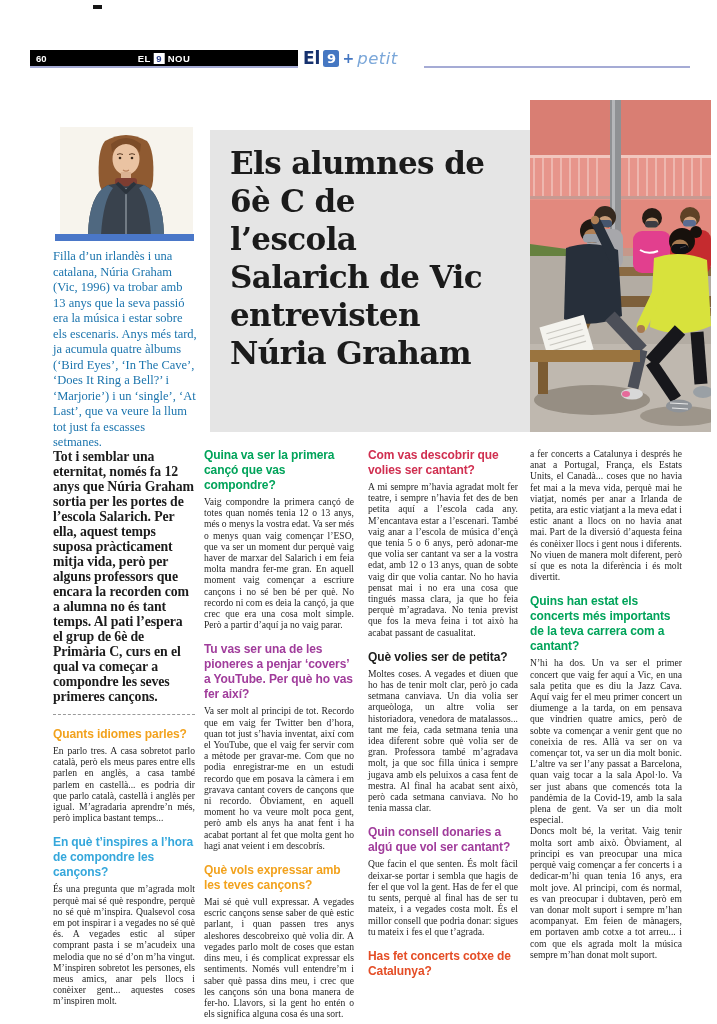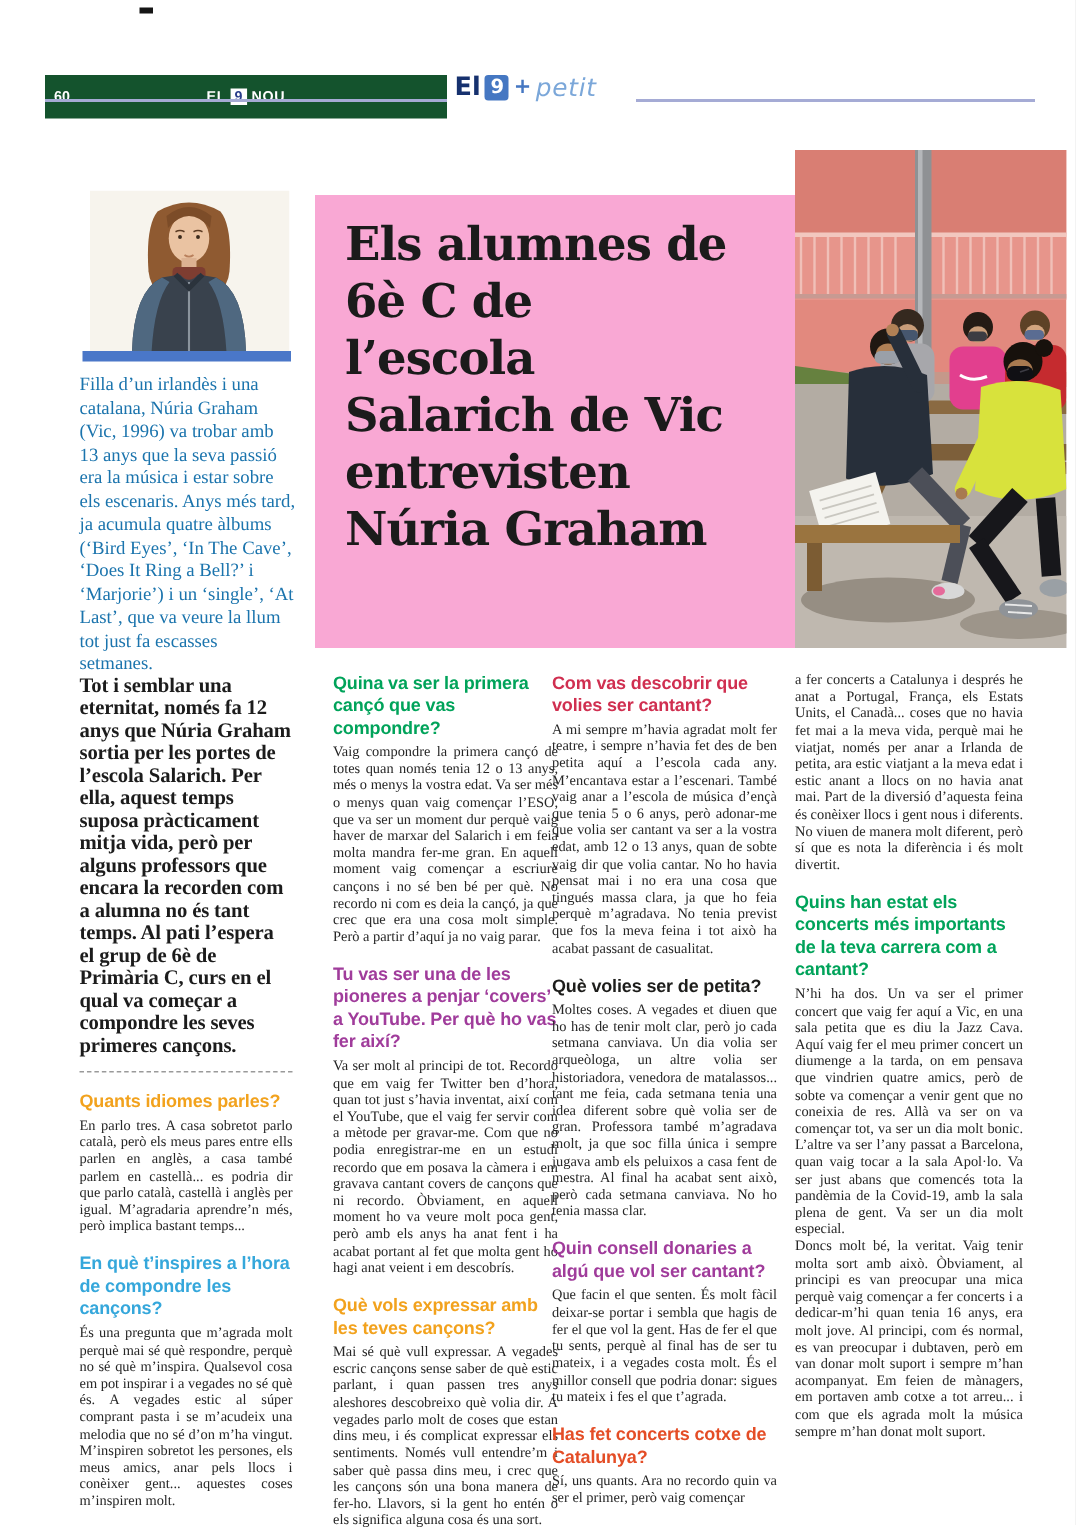--- a/index.html
+++ b/index.html
@@ -3,21 +3,21 @@
 <meta charset="utf-8">
 <style>
   html,body{margin:0;padding:0;background:#e9e9e9;}
   .page{position:relative;width:717px;height:1024px;background:#ffffff;margin:0 auto;
         font-family:"Liberation Serif",serif;overflow:hidden;}
 
   
   .cropmark{position:absolute;left:93px;top:5px;width:9px;height:4px;background:#151515;}
 
   
-  .bar{position:absolute;top:50px;height:29px;background:#14532d;}
+  .bar{position:absolute;top:50px;height:16px;background:#000000;}
   .bar-left{left:30px;width:268px;display:flex;align-items:center;}
   .bar-right{left:424px;width:266px;display:flex;align-items:center;justify-content:flex-end;}
   .rule{position:absolute;top:66px;height:2px;background:#a5abd5;}
   .rule-left{left:30px;width:268px;}
   .rule-right{left:424px;width:266px;}
   .pagenum{font:bold 9.5px "Liberation Sans",sans-serif;color:#fff;margin-left:6px;}
   .masthead{position:absolute;left:50%;transform:translateX(-50%);display:flex;align-items:center;gap:3px;
             font:bold 9.5px "Liberation Sans",sans-serif;color:#fff;letter-spacing:.5px;}
   .mh9{background:#fff;color:#2b3f8c;padding:0 2.5px;font-weight:bold;}
   .datebar{font:italic bold 9.5px "Liberation Sans",sans-serif;color:#fff;margin-right:7px;}
@@ -32,33 +32,33 @@
 
   
   .section-head{position:absolute;left:51px;top:91px;display:flex;align-items:center;}
   .section-title{margin-left:7px;font:italic bold 20px "Liberation Sans",sans-serif;letter-spacing:-.3px;}
 
   
   .portrait{position:absolute;left:60px;top:127px;width:133px;height:108px;}
   .portrait-bar{position:absolute;left:55px;top:234px;width:139px;height:7px;background:#4a77c8;}
 
   
-  .headline-block{position:absolute;left:210px;top:130px;width:331px;height:302px;background:#f9a8d4;}
+  .headline-block{position:absolute;left:210px;top:130px;width:331px;height:302px;background:#e5e5e5;}
   .headline{margin:14px 0 0 20px;width:256px;font-family:"DejaVu Serif",serif;font-weight:bold;
             font-size:31px;line-height:38px;color:#1b1b1b;letter-spacing:-.6px;}
 
   
   .groupphoto{position:absolute;left:530px;top:100px;width:181px;height:332px;}
 
   
   .intro-blue{position:absolute;left:53px;top:249px;width:144px;margin:0;
               font-size:12.5px;line-height:15.5px;}
   .col{position:absolute;top:446px;}
   .col1{left:53px;width:142px;top:449px;}
-  .col2{left:222px;width:150px;}
+  .col2{left:204px;width:150px;}
   .col3{left:368px;width:150px;}
   .col4{left:530px;width:152px;}
   .lead{margin:0;font-weight:bold;font-size:13.8px;line-height:15px;color:#1c1c1c;letter-spacing:-.1px;}
   .dashes{border:none;border-top:1.6px dashed #9a9a9a;margin:10px 0 4px;}
   .q{margin:12px 0 3px;font:bold 12px/15px "Liberation Sans",sans-serif;letter-spacing:-.1px;}
   .qa:first-child .q{margin-top:2px;}
   .a{margin:0;font-size:9.6px;line-height:11.2px;color:#262626;text-align:justify;}
   .a.cont{margin-top:2px;}
 </style>
 </head>
@@ -245,21 +245,20 @@
     <section class="qa">
       <h3 class="q" style="color: rgb(29, 29, 27);">Què volies ser de petita?</h3>
       <p class="a">Moltes coses. A vegades et diuen que ho has de tenir molt clar, però jo cada setmana canviava. Un dia volia ser arqueòloga, un altre volia ser historiadora, venedora de matalassos... tant me feia, cada setmana tenia una idea diferent sobre què volia ser de gran. Professora també m’agradava molt, ja que soc filla única i sempre jugava amb els peluixos a casa fent de mestra. Al final ha acabat sent això, però cada setmana canviava. No ho tenia massa clar.</p>
     </section>
     <section class="qa">
       <h3 class="q" style="color: rgb(160, 60, 155);">Quin consell donaries a algú que vol ser cantant?</h3>
       <p class="a">Que facin el que senten. És molt fàcil deixar-se portar i sembla que hagis de fer el que vol la gent. Has de fer el que tu sents, perquè al final has de ser tu mateix, i a vegades costa molt. És el millor consell que podria donar: sigues tu mateix i fes el que t’agrada.</p>
     </section>
     <section class="qa">
       <h3 class="q" style="color: rgb(228, 77, 38);">Has fet concerts cotxe de Catalunya?</h3>
-      <p class="a">Sí, uns quants. Ara no recordo quin va ser el primer, però vaig començar</p>
     </section>
   </div>
 
   <div class="col col4">
     <p class="a cont">a fer concerts a Catalunya i després he anat a Portugal, França, els Estats Units, el Canadà... coses que no havia fet mai a la meva vida, perquè mai he viatjat, només per anar a Irlanda de petita, ara estic viatjant a la meva edat i estic anant a llocs on no havia anat mai. Part de la diversió d’aquesta feina és conèixer llocs i gent nous i diferents. No viuen de manera molt diferent, però sí que es nota la diferència i és molt divertit.</p>
     <section class="qa">
       <h3 class="q" style="color: rgb(0, 163, 90);">Quins han estat els concerts més importants de la teva carrera com a cantant?</h3>
       <p class="a">N’hi ha dos. Un va ser el primer concert que vaig fer aquí a Vic, en una sala petita que es diu la Jazz Cava. Aquí vaig fer el meu primer concert un diumenge a la tarda, on em pensava que vindrien quatre amics, però de sobte va començar a venir gent que no coneixia de res. Allà va ser on va començar tot, va ser un dia molt bonic. L’altre va ser l’any passat a Barcelona, quan vaig tocar a la sala Apol·lo. Va ser just abans que comencés tota la pandèmia de la Covid-19, amb la sala plena de gent. Va ser un dia molt especial.</p>
     </section>
     <section class="qa">

